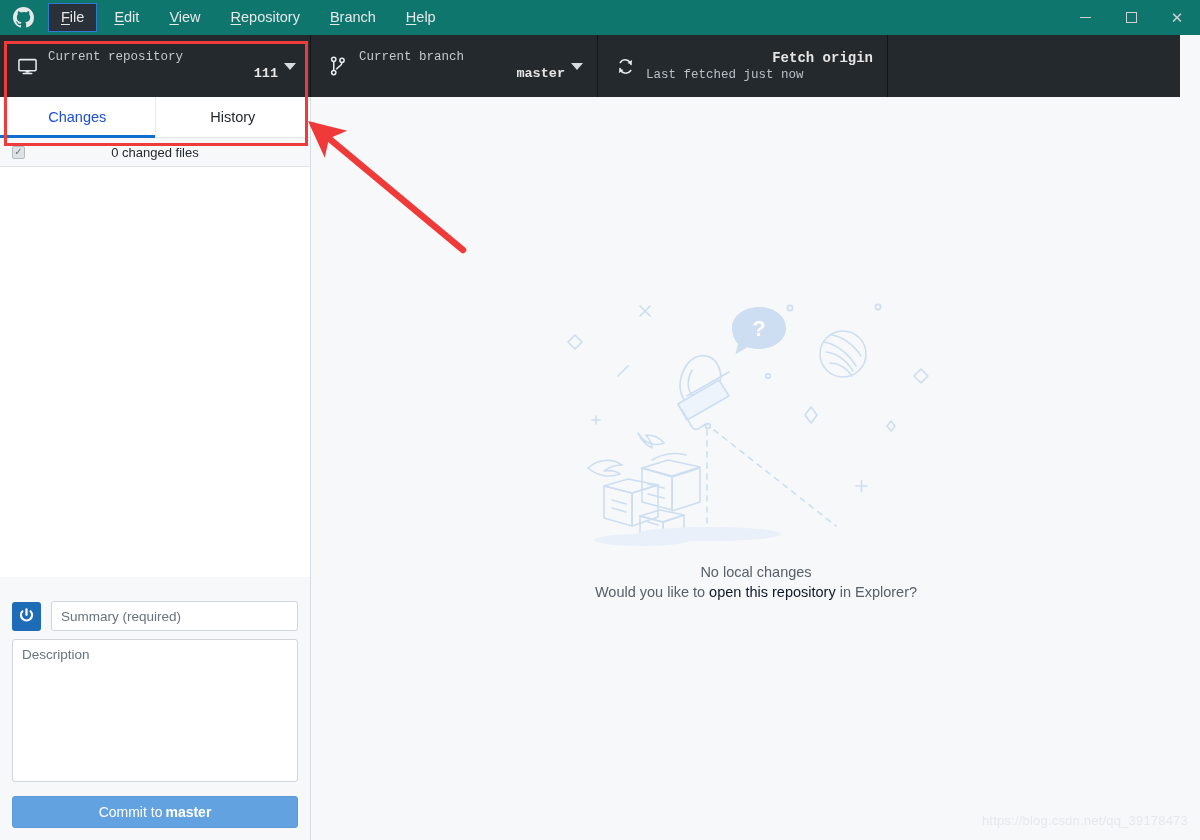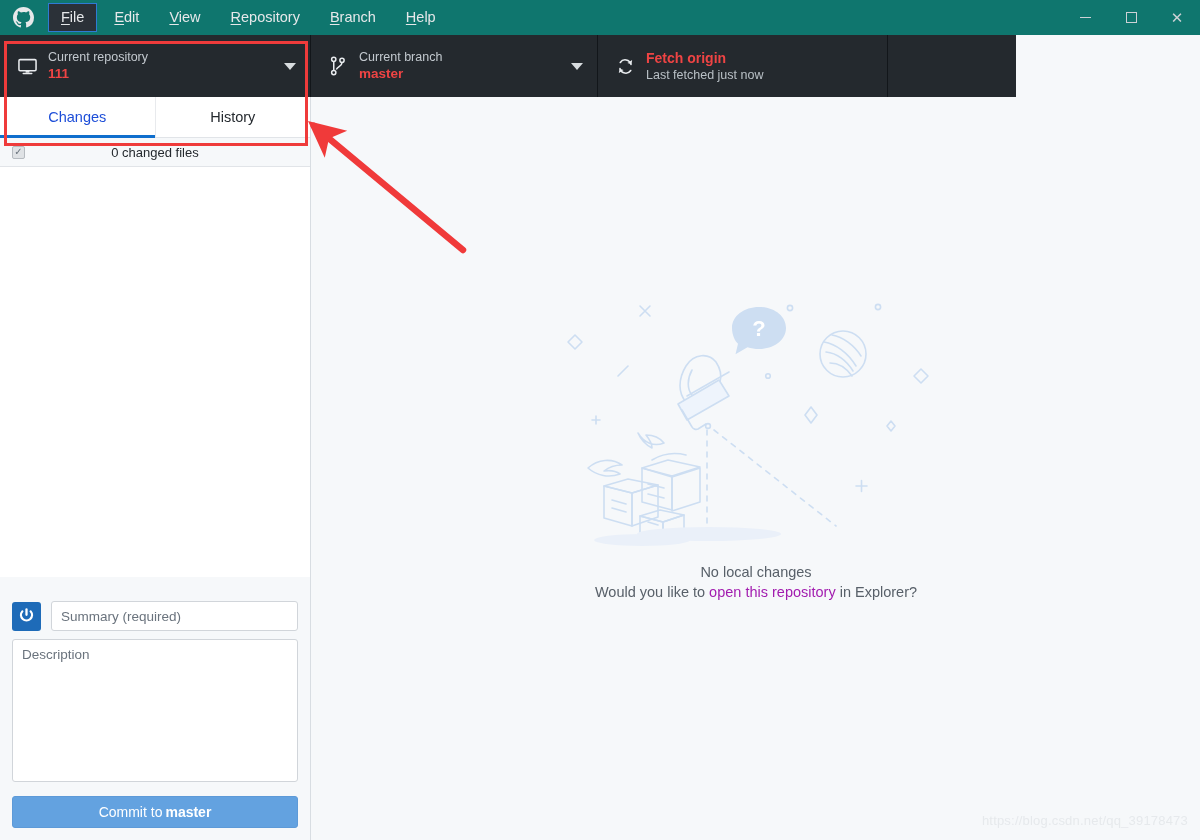--- a/index.html
+++ b/index.html
@@ -42,23 +42,23 @@
   .wc {
     width: 46px; height: 35px;
     display: flex; align-items: center; justify-content: center;
   }
   .wc .glyph { color: #cdd2d6; font-size: 15px; line-height: 1; }
   .wc-min-bar { width: 11px; height: 1px; background: #cdd2d6; }
   .wc-max-sq { width: 11px; height: 11px; border: 1px solid #cdd2d6; }
 
   
   #toolbar {
-    position: absolute; left: 0; top: 35px; width: 1016px; height: 62px;
+    position: absolute; left: 0; top: 35px; width: 1180px; height: 62px;
     background: #24292e;
-    display: flex; align-items: stretch;
+    display: flex; align-items: stretch; font-family: Liberation Mono, monospace;
   }
   .tb-section {
     display: flex; align-items: center;
     position: relative;
     padding: 0 14px;
     border-right: 1px solid #12161a;
   }
   #tb-repo { width: 311px; }
   #tb-branch { width: 287px; }
   #tb-fetch { width: 290px; }
@@ -67,22 +67,22 @@
     width: 26px; flex: 0 0 26px;
     display: flex; align-items: center; justify-content: center;
     color: #e9ecef;
   }
   .tb-text { flex: 1; padding-left: 8px; overflow: hidden; }
   .tb-label {
     color: #c3c9cf; font-size: 12.5px; line-height: 16px;
     white-space: nowrap; overflow: hidden; text-overflow: ellipsis;
   }
   .tb-value {
-    color: #ef4444; font-size: 13.5px; font-weight: bold; line-height: 18px;
-    white-space: nowrap; overflow: hidden; text-overflow: ellipsis;
+    color: #e5e5e5; font-size: 13.5px; font-weight: bold; line-height: 18px;
+    white-space: nowrap; overflow: hidden; text-overflow: ellipsis; text-align: right;
   }
   .tb-caret {
     width: 0; height: 0; margin-left: 6px;
     border-left: 6px solid transparent;
     border-right: 6px solid transparent;
     border-top: 7px solid #d8dcdf;
   }
   #tb-fetch .tb-label { font-size: 12.5px; color: #b9c0c6; }
   #tb-fetch .tb-value { font-size: 14px; }
 
@@ -179,21 +179,21 @@
     align-items: center; justify-content: center;
   }
   #blankslate { margin-top: -60px; display: flex; flex-direction: column; align-items: center; }
   #blank-illustration { width: 400px; height: 270px; }
   #blank-title {
     margin-top: 16px; font-size: 14.5px; color: #586069; text-align: center;
   }
   #blank-sub {
     margin-top: 4px; font-size: 14.5px; color: #586069; text-align: center;
   }
-  #blank-link { color: #a21caf; cursor: pointer; }
+  #blank-link { color: #0f172a; cursor: pointer; }
 
   
   #annotation-box {
     position: absolute; left: 4px; top: 41px; width: 304px; height: 105px;
     border: 3px solid #ef3b3b; pointer-events: none;
   }
   #annotation-arrow {
     position: absolute; left: 300px; top: 110px; width: 180px; height: 150px;
     pointer-events: none;
   }

